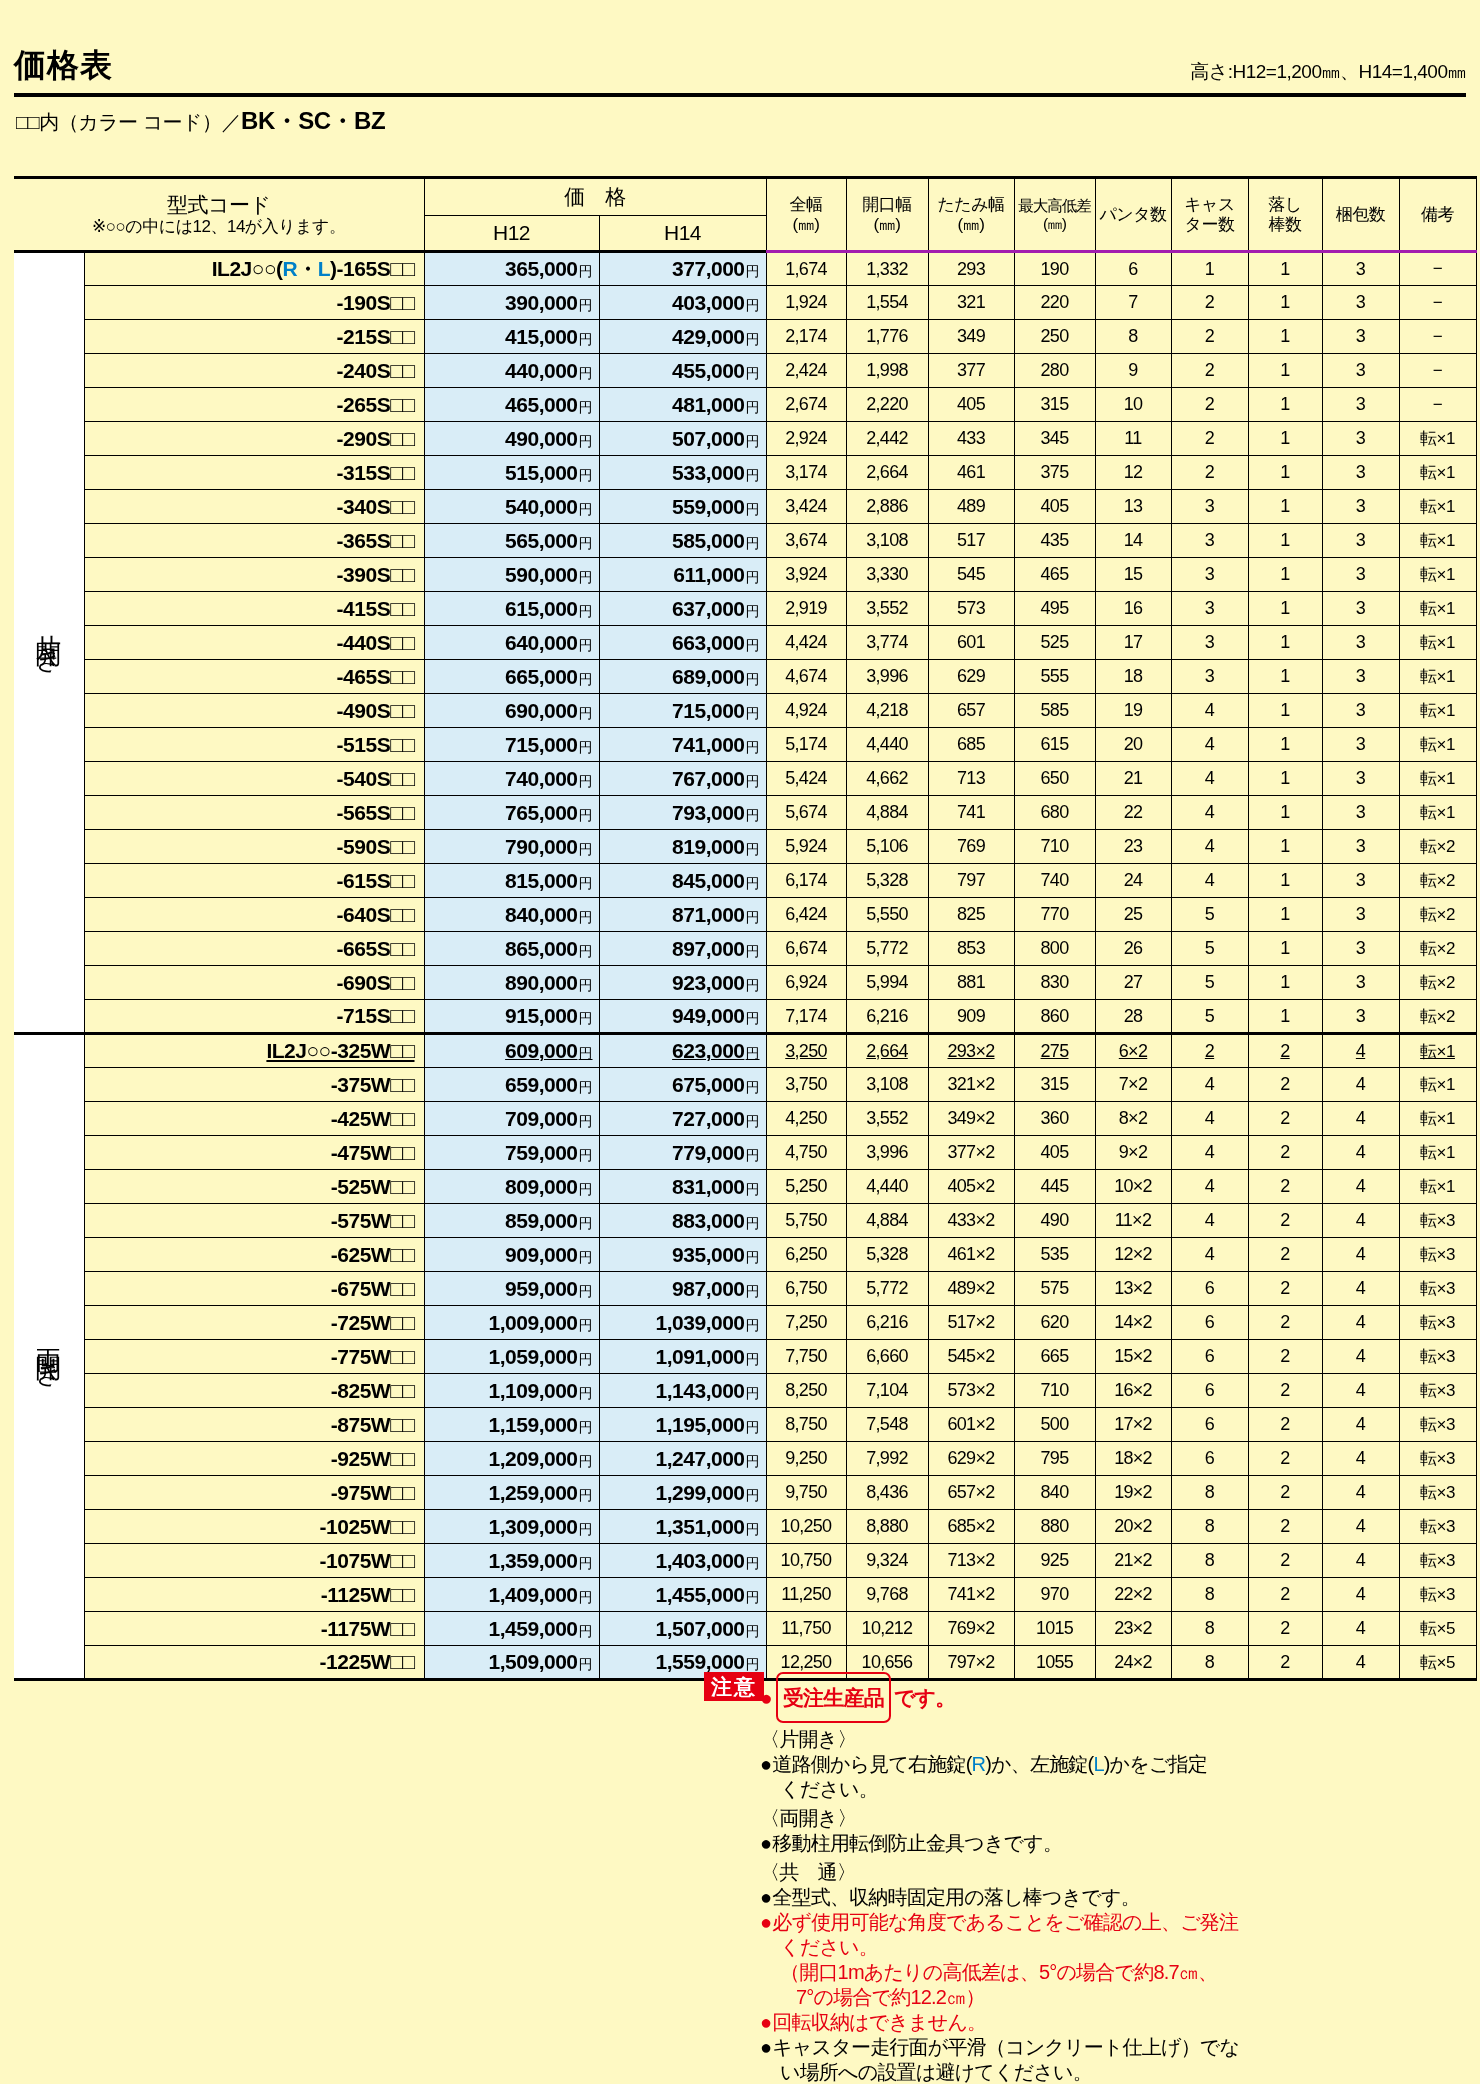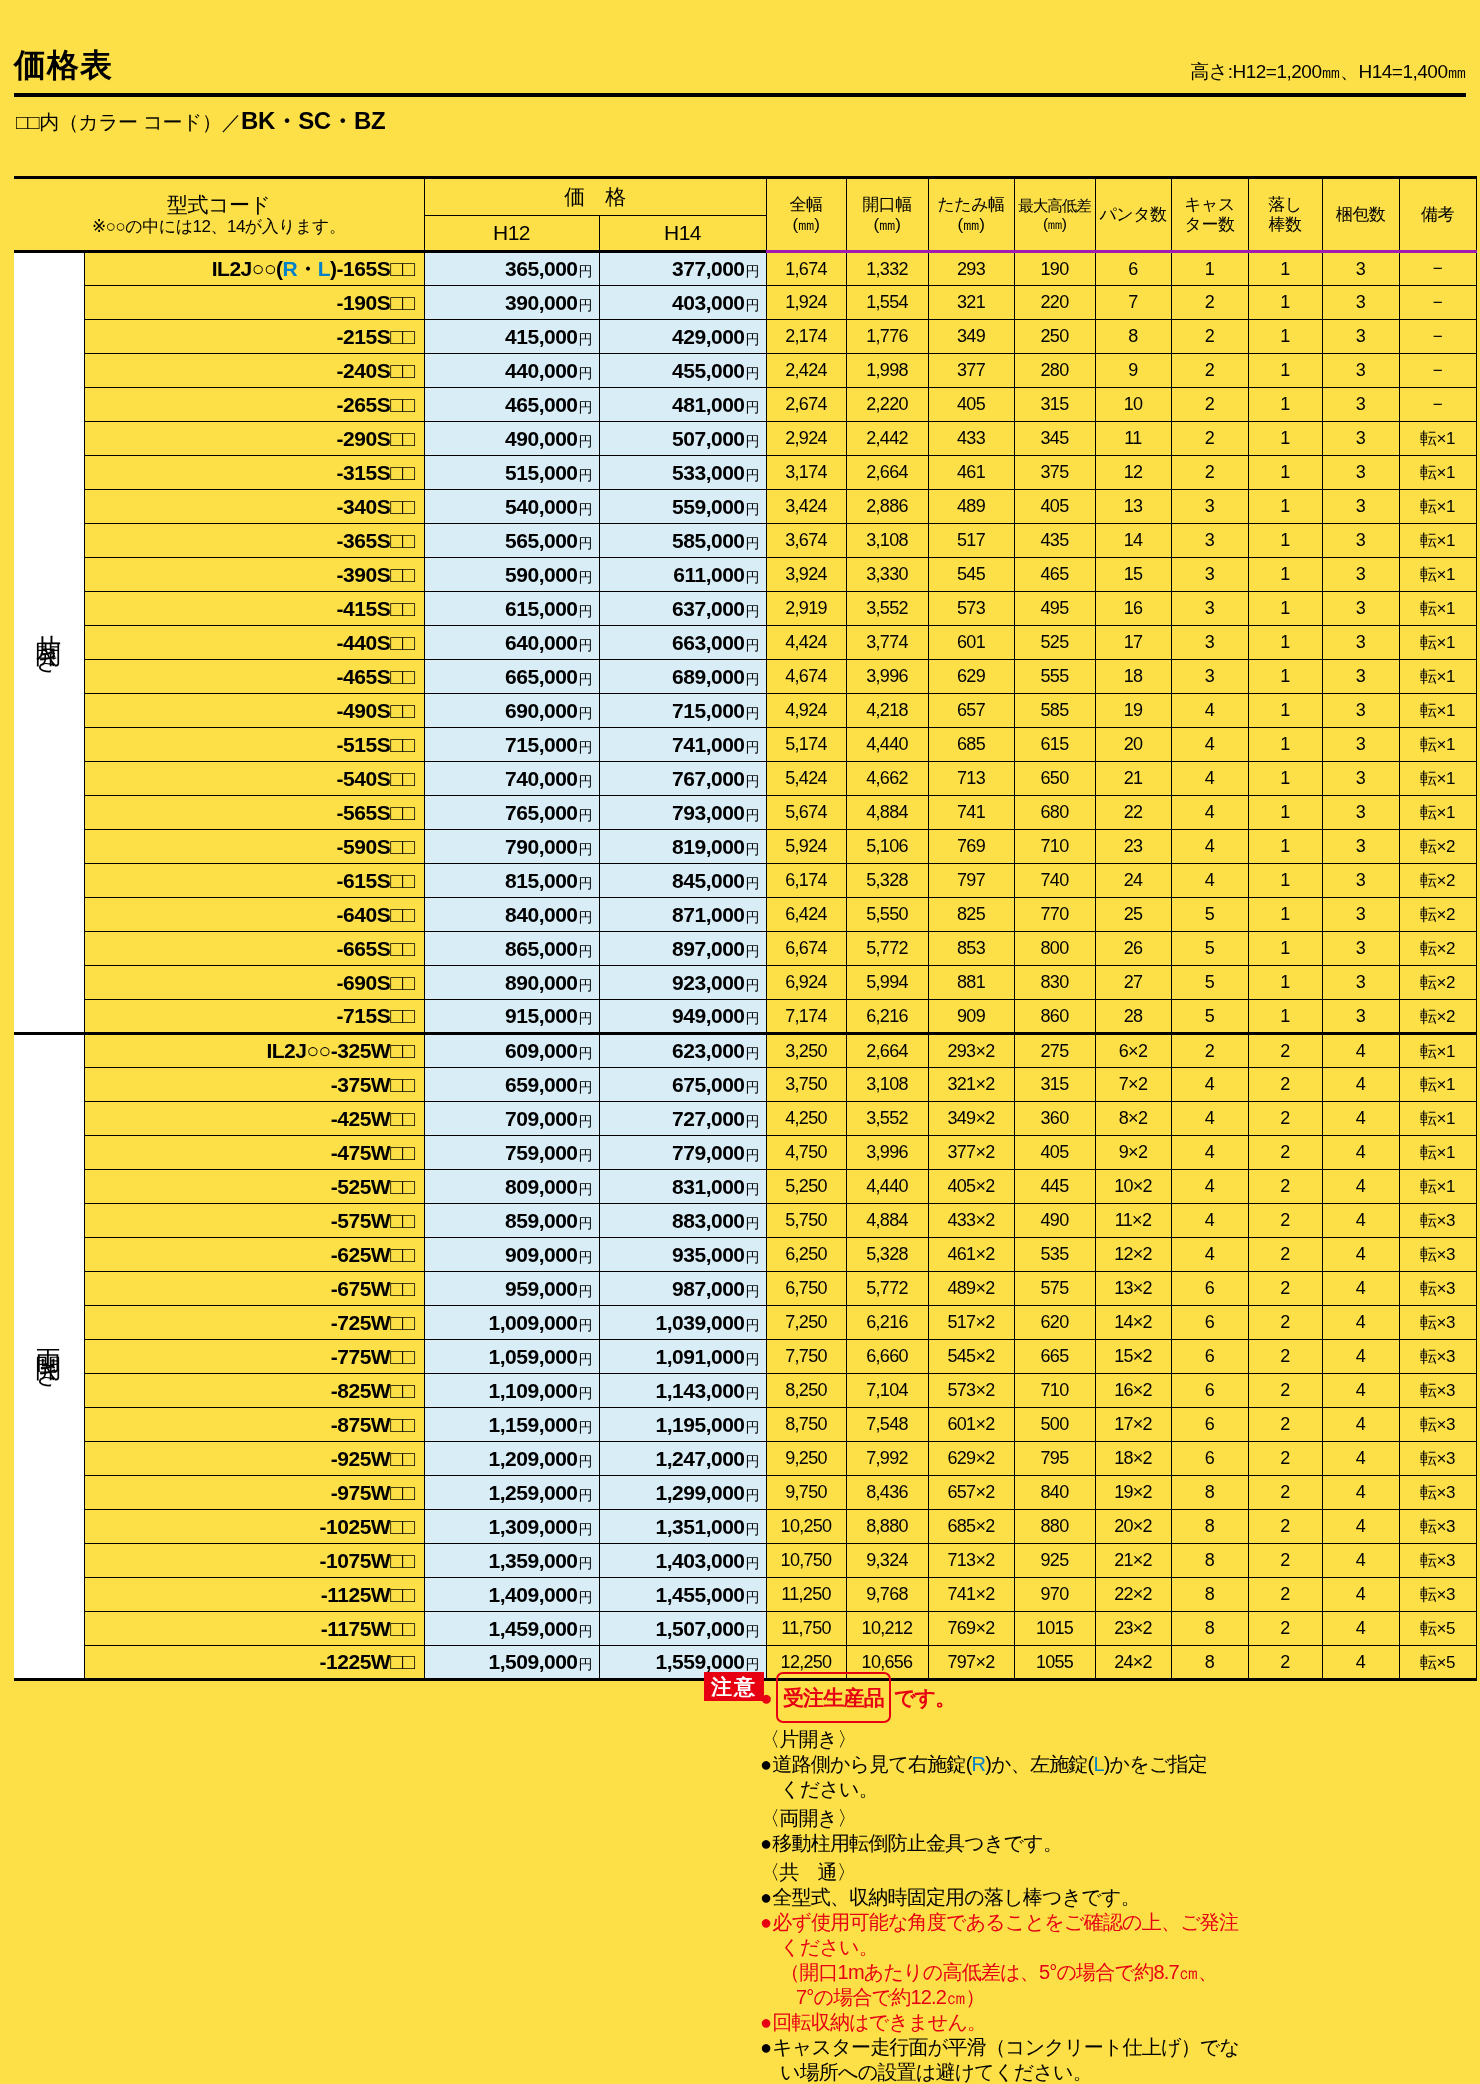--- a/index.html
+++ b/index.html
@@ -1,16 +1,16 @@
 <!DOCTYPE html>
 <html lang="ja"><head>
 <meta charset="utf-8">
 <style>
   html,body{margin:0;padding:0;background:#fff;}
-  .page{position:relative;width:1480px;height:2084px;background:#fde047;color:#000;
+  .page{position:relative;width:1480px;height:2084px;background:#fef9c3;color:#000;
         font-family:"Liberation Sans","DejaVu Sans",sans-serif;overflow:hidden;}
 
   
   .title-bar{display:flex;justify-content:space-between;align-items:flex-end;
              margin:0 14px;padding-top:44px;padding-bottom:5px;border-bottom:4px solid #000;}
   .page-title{font-size:32px;font-weight:bold;margin:0;letter-spacing:1px;}
   .height-note{font-size:19px;padding-bottom:3px;letter-spacing:-0.5px;}
   .subtitle{margin:0 14px;padding:8px 0 7px 2px;font-size:20px;letter-spacing:-0.5px;}
   .subtitle .codes{font-weight:bold;font-size:24px;}
 
@@ -30,21 +30,21 @@
   tbody tr{height:34px;}
   td.section-label{border-left:none;text-align:center;vertical-align:middle;background:#fff;}
   td.section-label .vtext{writing-mode:vertical-rl;text-orientation:upright;
                           font-size:26px;letter-spacing:8px;line-height:1;}
   td.model{text-align:right;padding-right:9px;font-weight:bold;font-size:21px;letter-spacing:-0.5px;white-space:nowrap;}
   td.price{background:#d9edf7;text-align:right;padding-right:6px;white-space:nowrap;}
   td.price .pnum{font-weight:bold;font-size:21px;letter-spacing:-0.5px;}
   td.price .yen{font-size:14px;padding-left:1px;}
   td.dim{text-align:center;font-size:18px;letter-spacing:-0.7px;white-space:nowrap;}
   td.remark{text-align:center;font-size:17px;letter-spacing:-0.5px;}
-  tr.section-start td{border-top:3px solid #000;}
+  tr.section-start td{border-top:3px solid #000;text-decoration:underline;}
   .c-b{color:#0080c8;}
 
   
   .notes{position:absolute;left:700px;top:1672px;width:766px;}
   .caution-badge{position:absolute;left:4px;top:0;background:#e60012;color:#fff;
                  font-weight:bold;font-size:21px;line-height:27px;padding:1px 7px;letter-spacing:2px;}
   .notes-lines{margin-left:60px;font-size:20px;letter-spacing:-0.8px;}
   .note-line{line-height:25px;}
   .note-line .bullet{margin-right:1px;}
   .note-line.heading{margin-top:4px;}

